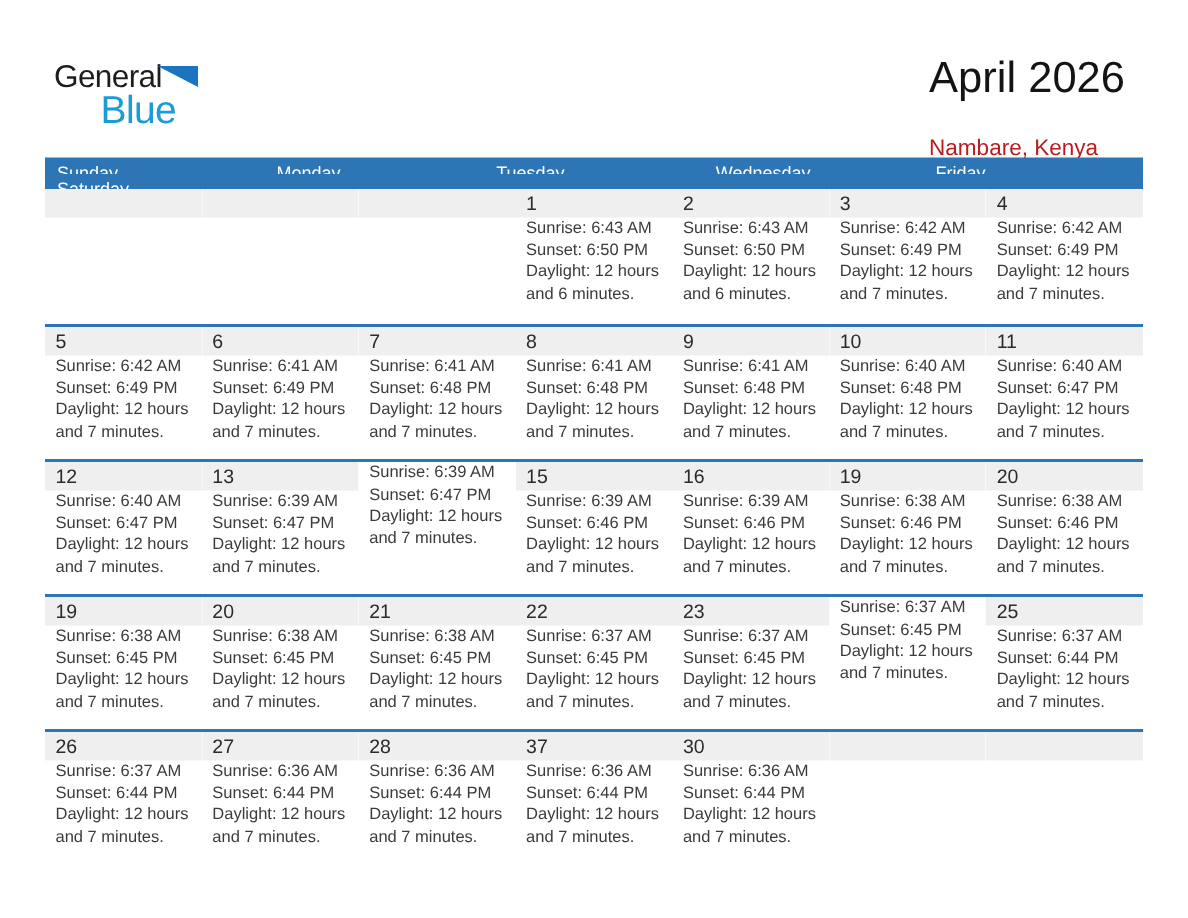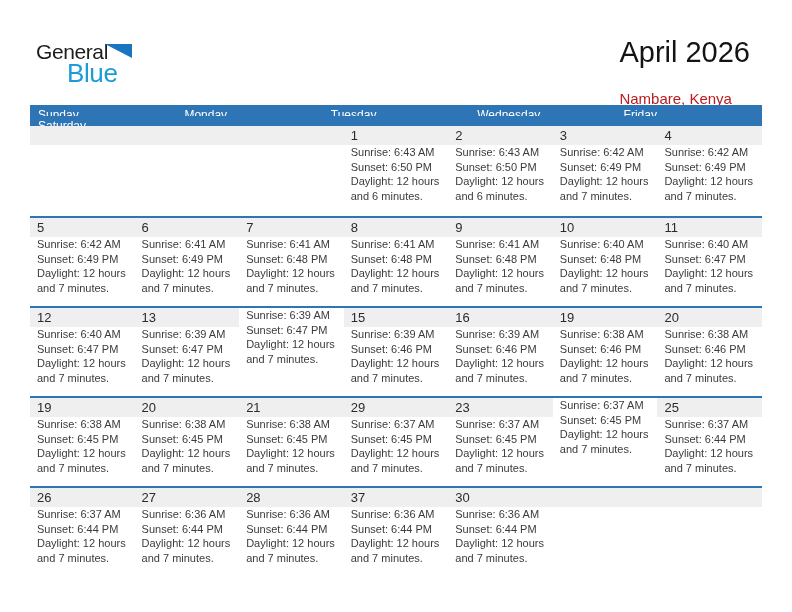--- a/index.html
+++ b/index.html
@@ -263,21 +263,21 @@
           </div>
           <div class="day-cell">
             <div class="day-num-strip">21</div>
             <div class="day-details">
               <div>Sunrise: 6:38 AM</div>
               <div>Sunset: 6:45 PM</div>
               <div>Daylight: 12 hours and 7 minutes.</div>
             </div>
           </div>
           <div class="day-cell">
-            <div class="day-num-strip">29</div>
+            <div class="day-num-strip">22</div>
             <div class="day-details">
               <div>Sunrise: 6:37 AM</div>
               <div>Sunset: 6:45 PM</div>
               <div>Daylight: 12 hours and 7 minutes.</div>
             </div>
           </div>
           <div class="day-cell">
             <div class="day-num-strip">23</div>
             <div class="day-details">
               <div>Sunrise: 6:37 AM</div>

